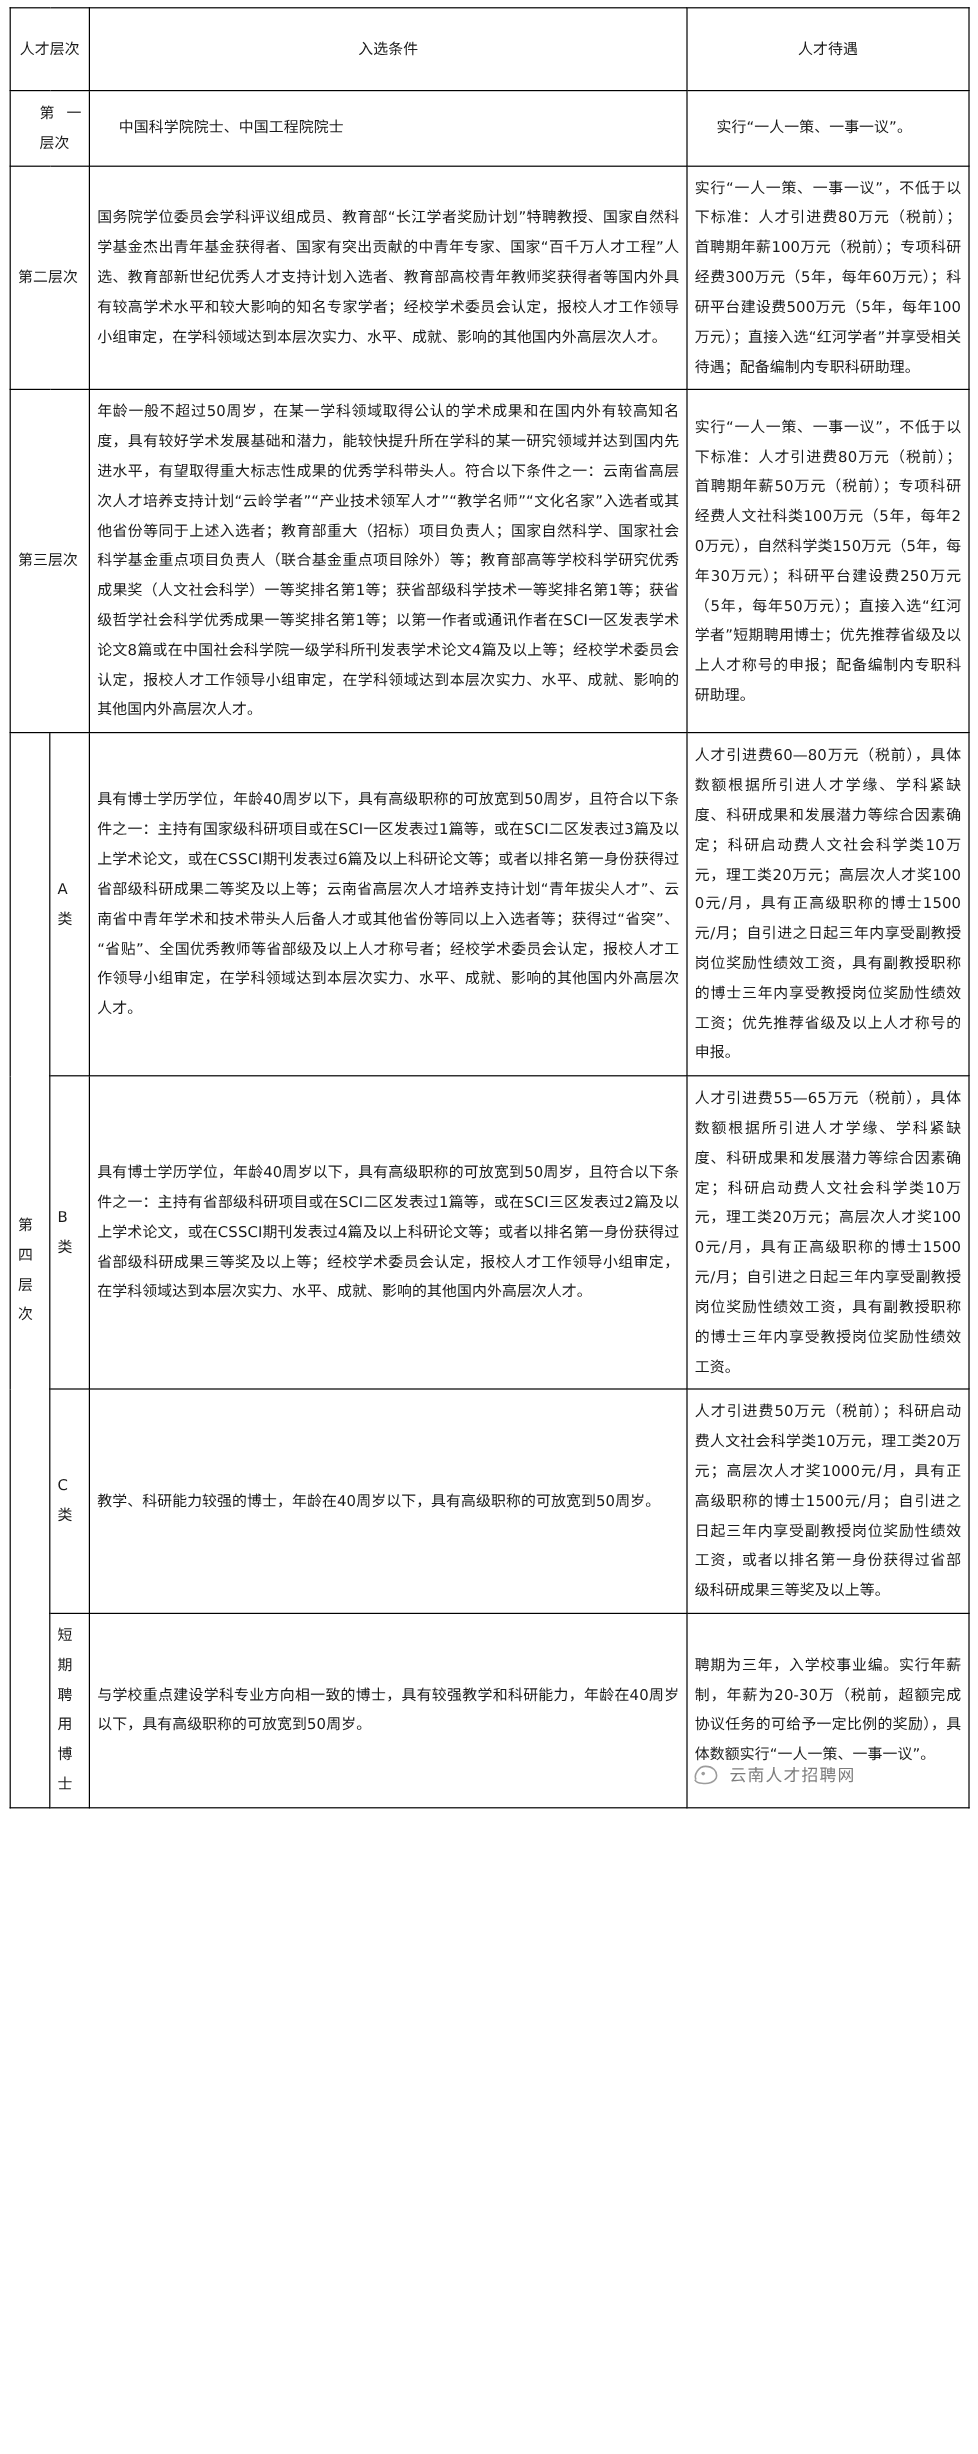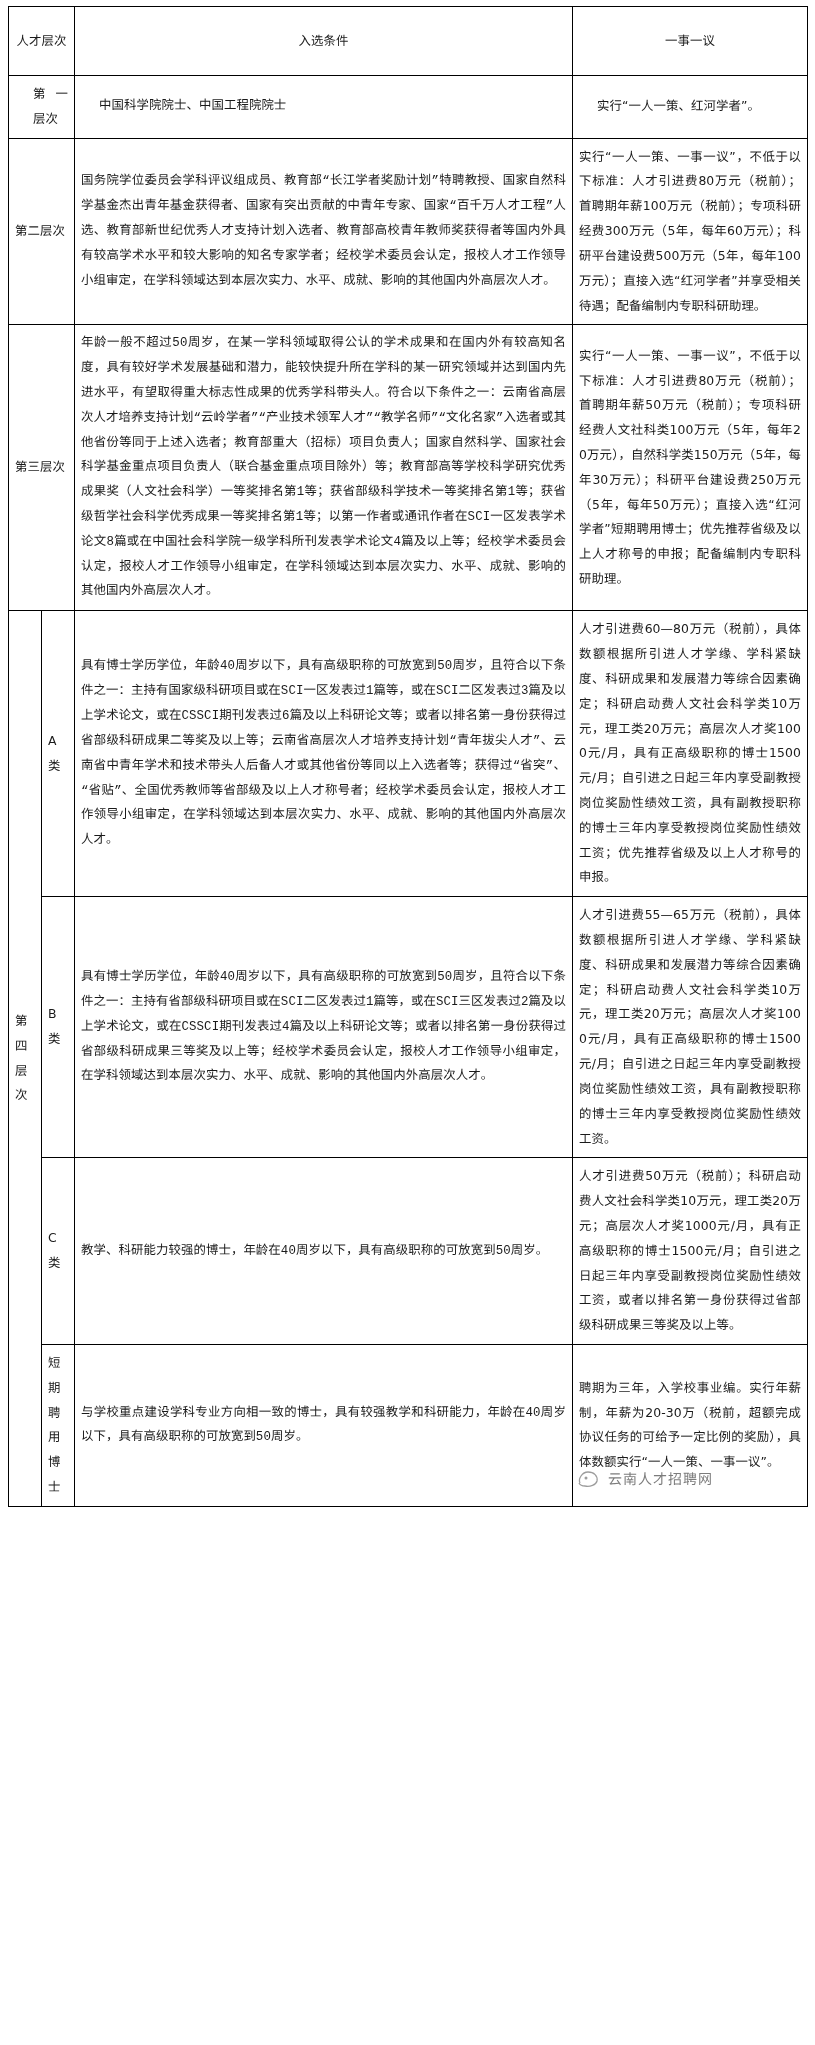--- a/index.html
+++ b/index.html
@@ -61,21 +61,21 @@
   }
   td.header-cell.h-tier {
     text-align: center;
     vertical-align: middle;
     padding: 4px 1px;
   }
   td.header-cell.h-cond, td.header-cell.h-treat {
     vertical-align: middle;
     text-align: center;
   }
-  td.cond-cell { padding-left: 10px; padding-right: 8px; font-family: Liberation Mono, monospace; }
+  td.cond-cell { padding-left: 10px; padding-right: 8px; }
   td.treat-cell { padding-left: 7px; padding-right: 6px; }
 
   
   tr.row-header td { height: 56px; }
   tr.row-t1 td { height: 42px; padding-left: 24px; }
 
   .watermark {
     position: absolute;
     right: 24px;
     bottom: 26px;
@@ -107,27 +107,27 @@
     <colgroup>
       <col class="c-tier">
       <col class="c-class">
       <col class="c-cond">
       <col class="c-treat">
     </colgroup>
     <tbody>
       <tr class="row-header">
         <td class="header-cell h-tier" colspan="2">人才层次</td>
         <td class="header-cell h-cond">入选条件</td>
-        <td class="header-cell h-treat">一事一议</td>
+        <td class="header-cell h-treat">人才待遇</td>
       </tr>
 
       <tr class="row-t1">
         <td class="tier-cell" colspan="2" rowspan="1">第一层次</td>
         <td class="cond-cell">中国科学院院士、中国工程院院士</td>
-        <td class="treat-cell">实行“一人一策、红河学者”。</td>
+        <td class="treat-cell">实行“一人一策、一事一议”。</td>
       </tr>
 
       <tr>
         <td class="tier-cell" colspan="2">第二层次</td>
         <td class="cond-cell">国务院学位委员会学科评议组成员、教育部“长江学者奖励计划”特聘教授、国家自然科学基金杰出青年基金获得者、国家有突出贡献的中青年专家、国家“百千万人才工程”人选、教育部新世纪优秀人才支持计划入选者、教育部高校青年教师奖获得者等国内外具有较高学术水平和较大影响的知名专家学者；经校学术委员会认定，报校人才工作领导小组审定，在学科领域达到本层次实力、水平、成就、影响的其他国内外高层次人才。</td>
         <td class="treat-cell">实行“一人一策、一事一议”，不低于以下标准：人才引进费80万元（税前）；首聘期年薪100万元（税前）；专项科研经费300万元（5年，每年60万元）；科研平台建设费500万元（5年，每年100万元）；直接入选“红河学者”并享受相关待遇；配备编制内专职科研助理。</td>
       </tr>
 
       <tr>
         <td class="tier-cell" colspan="2">第三层次</td>

